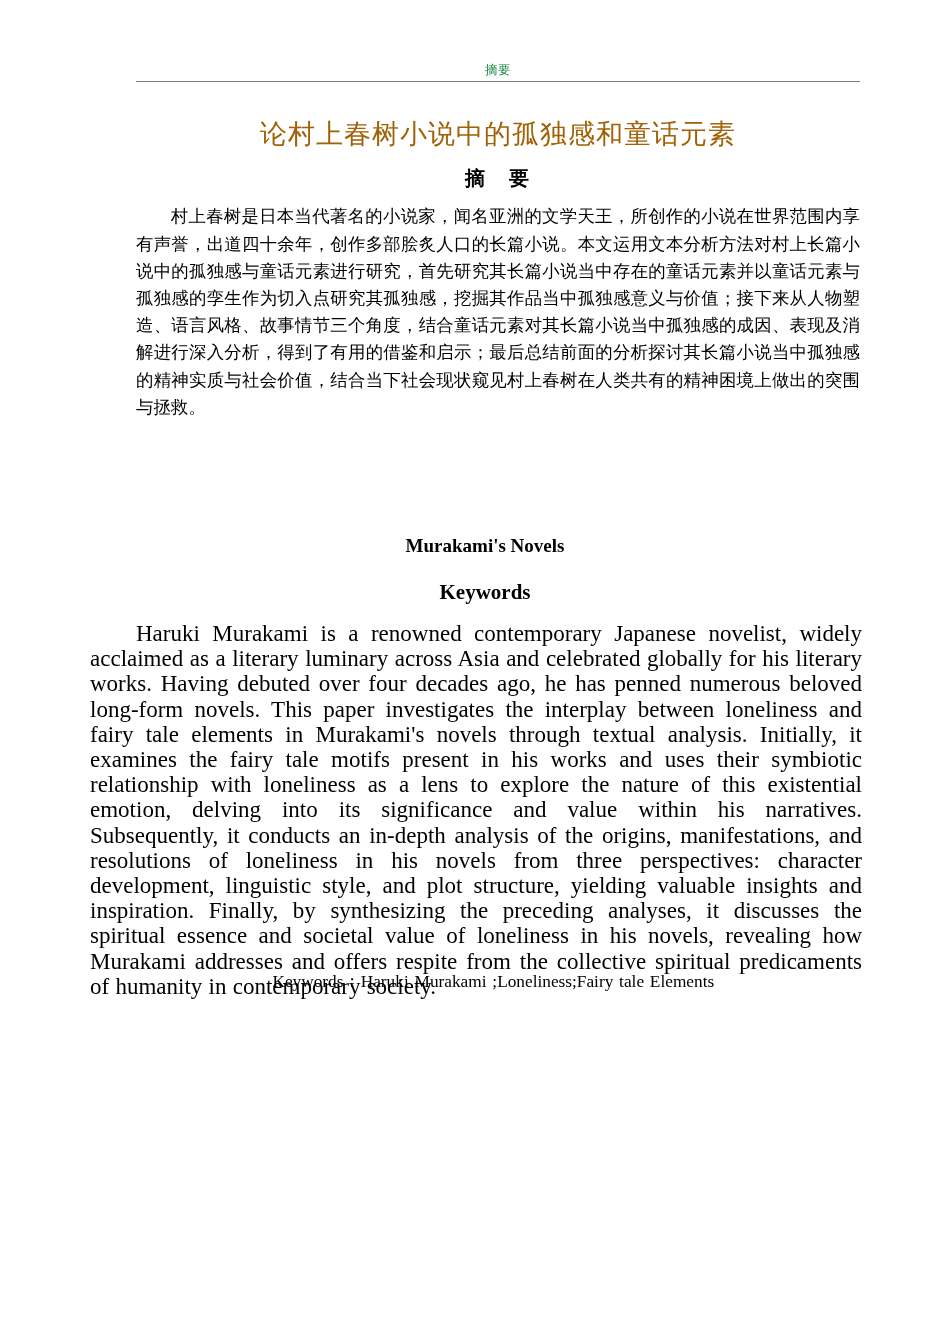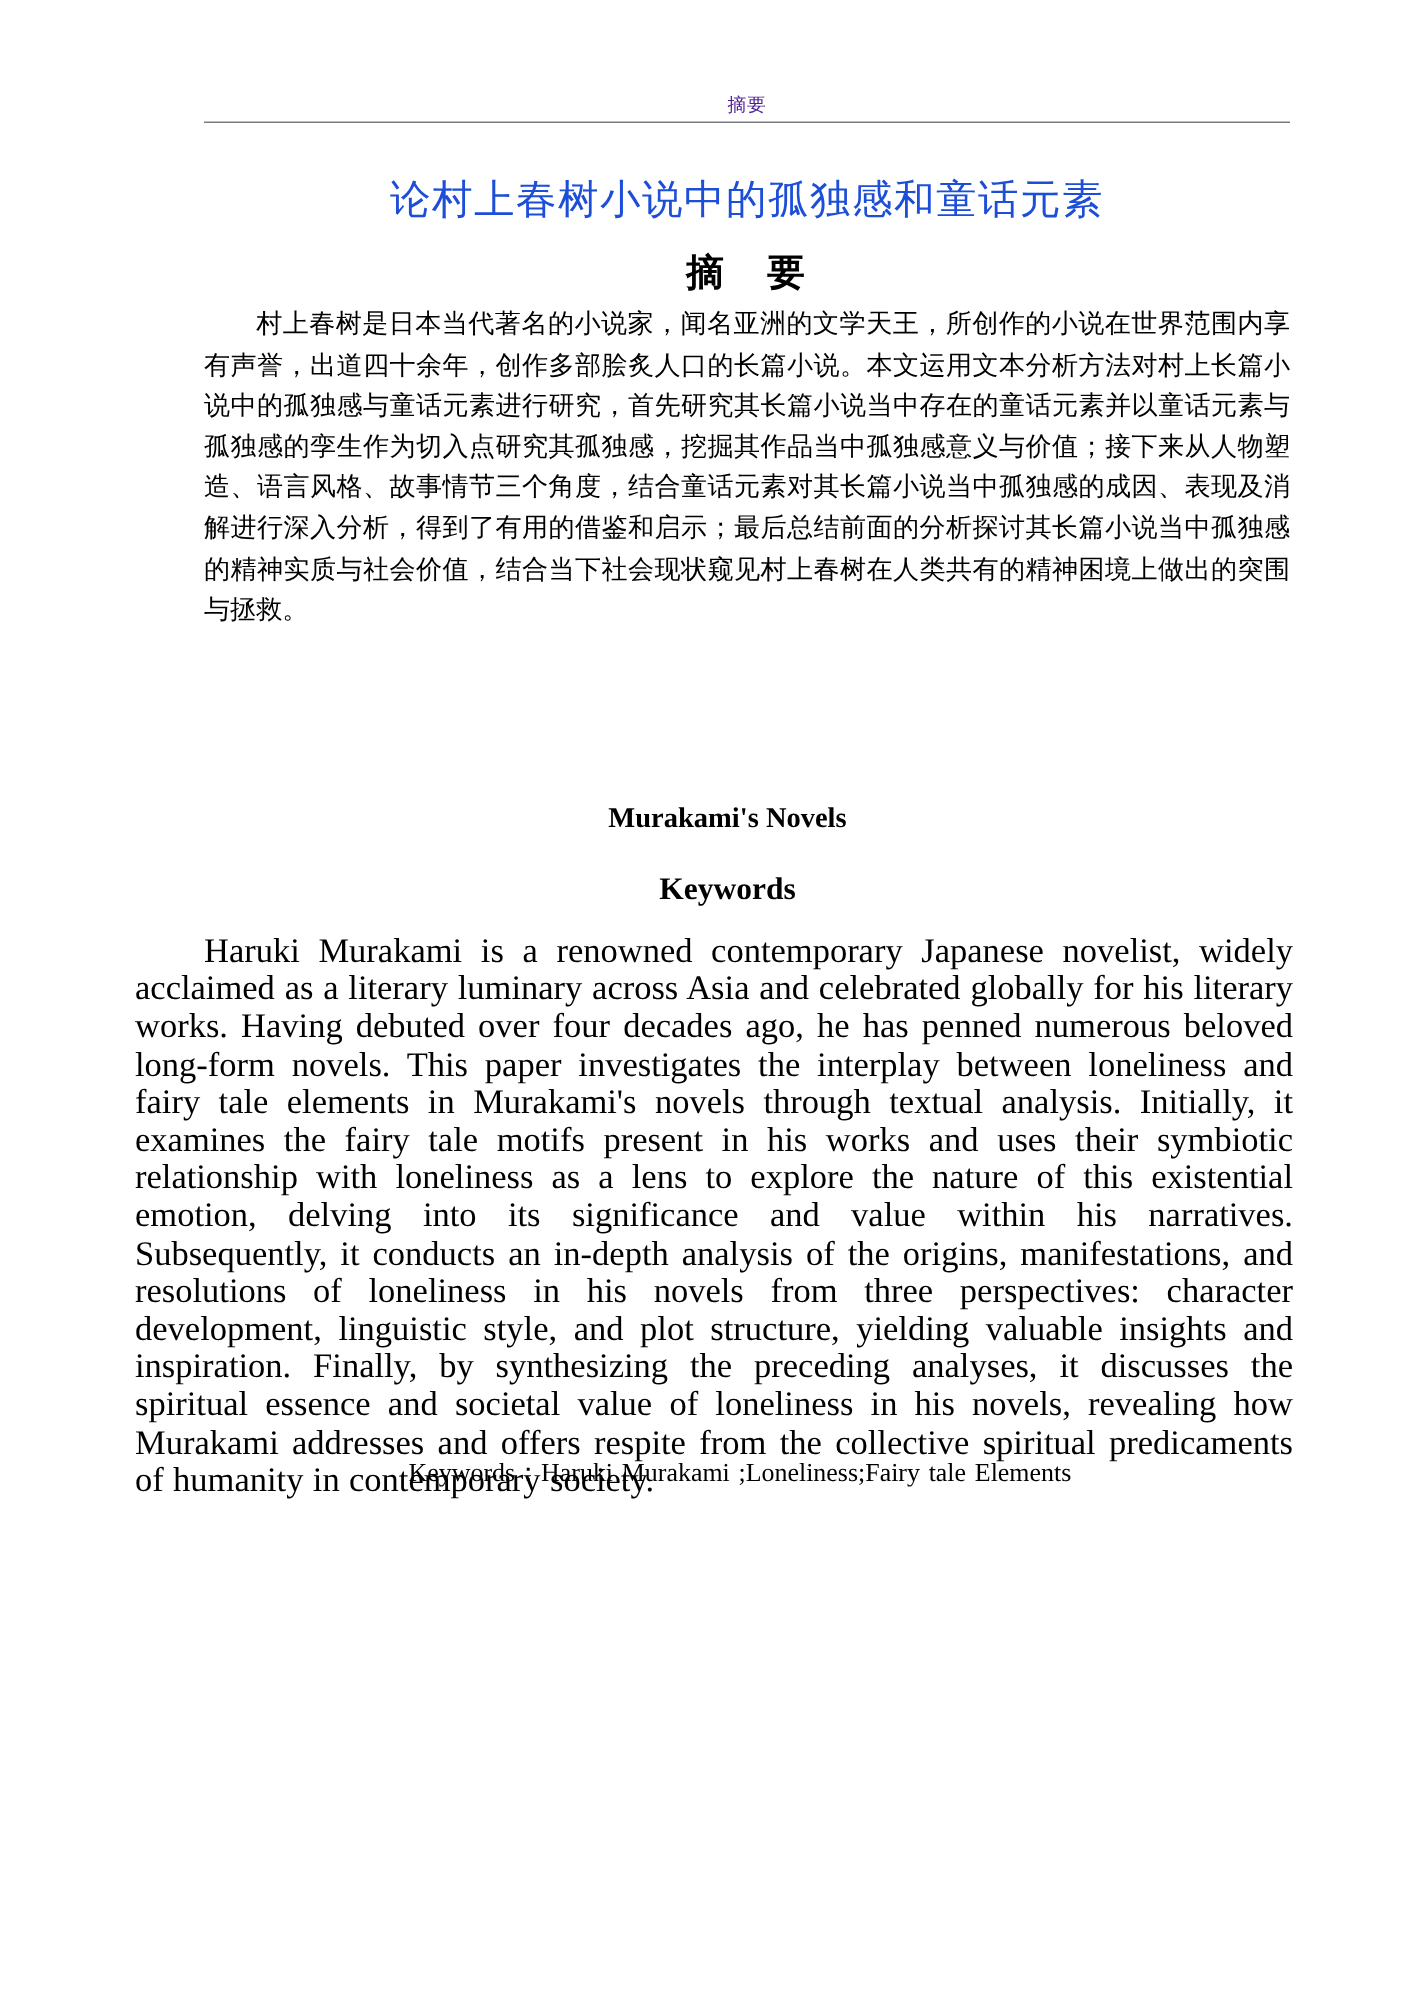--- a/index.html
+++ b/index.html
@@ -30,21 +30,21 @@
     position: absolute;
     left: 136px;
     top: 62px;
     width: 724px;
   }
   .header-text {
     text-align: center;
     font-family: "Liberation Serif", "DejaVu Serif", serif;
     font-size: 12.5px;
     line-height: 16px;
-    color: #4c1d95;
+    color: #15803d;
     letter-spacing: 0.5px;
   }
   .header-rule {
     margin-top: 3px;
     border-top: 1.6px solid #7c7c7c;
     width: 100%;
     height: 0;
   }
 
   
@@ -52,32 +52,32 @@
     position: absolute;
     left: 136px;
     top: 97px;
     width: 724px;
     text-align: center;
     font-family: "DejaVu Sans", "Liberation Sans", sans-serif;
     font-size: 27px;
     line-height: 38px;
     font-weight: 400;
     letter-spacing: 1px;
-    color: #1d4ed8;
+    color: #a16207;
   }
 
   
   .cn-abstract-heading {
     position: absolute;
     left: 136px;
     top: 146px;
     width: 724px;
     text-align: center;
     font-family: "DejaVu Sans", "Liberation Sans", sans-serif;
-    font-size: 25px;
+    font-size: 20px;
     line-height: 30px;
     font-weight: bold;
     letter-spacing: 2px;
   }
 
   
   .cn-body {
     position: absolute;
     left: 136px;
     top: 186px;

